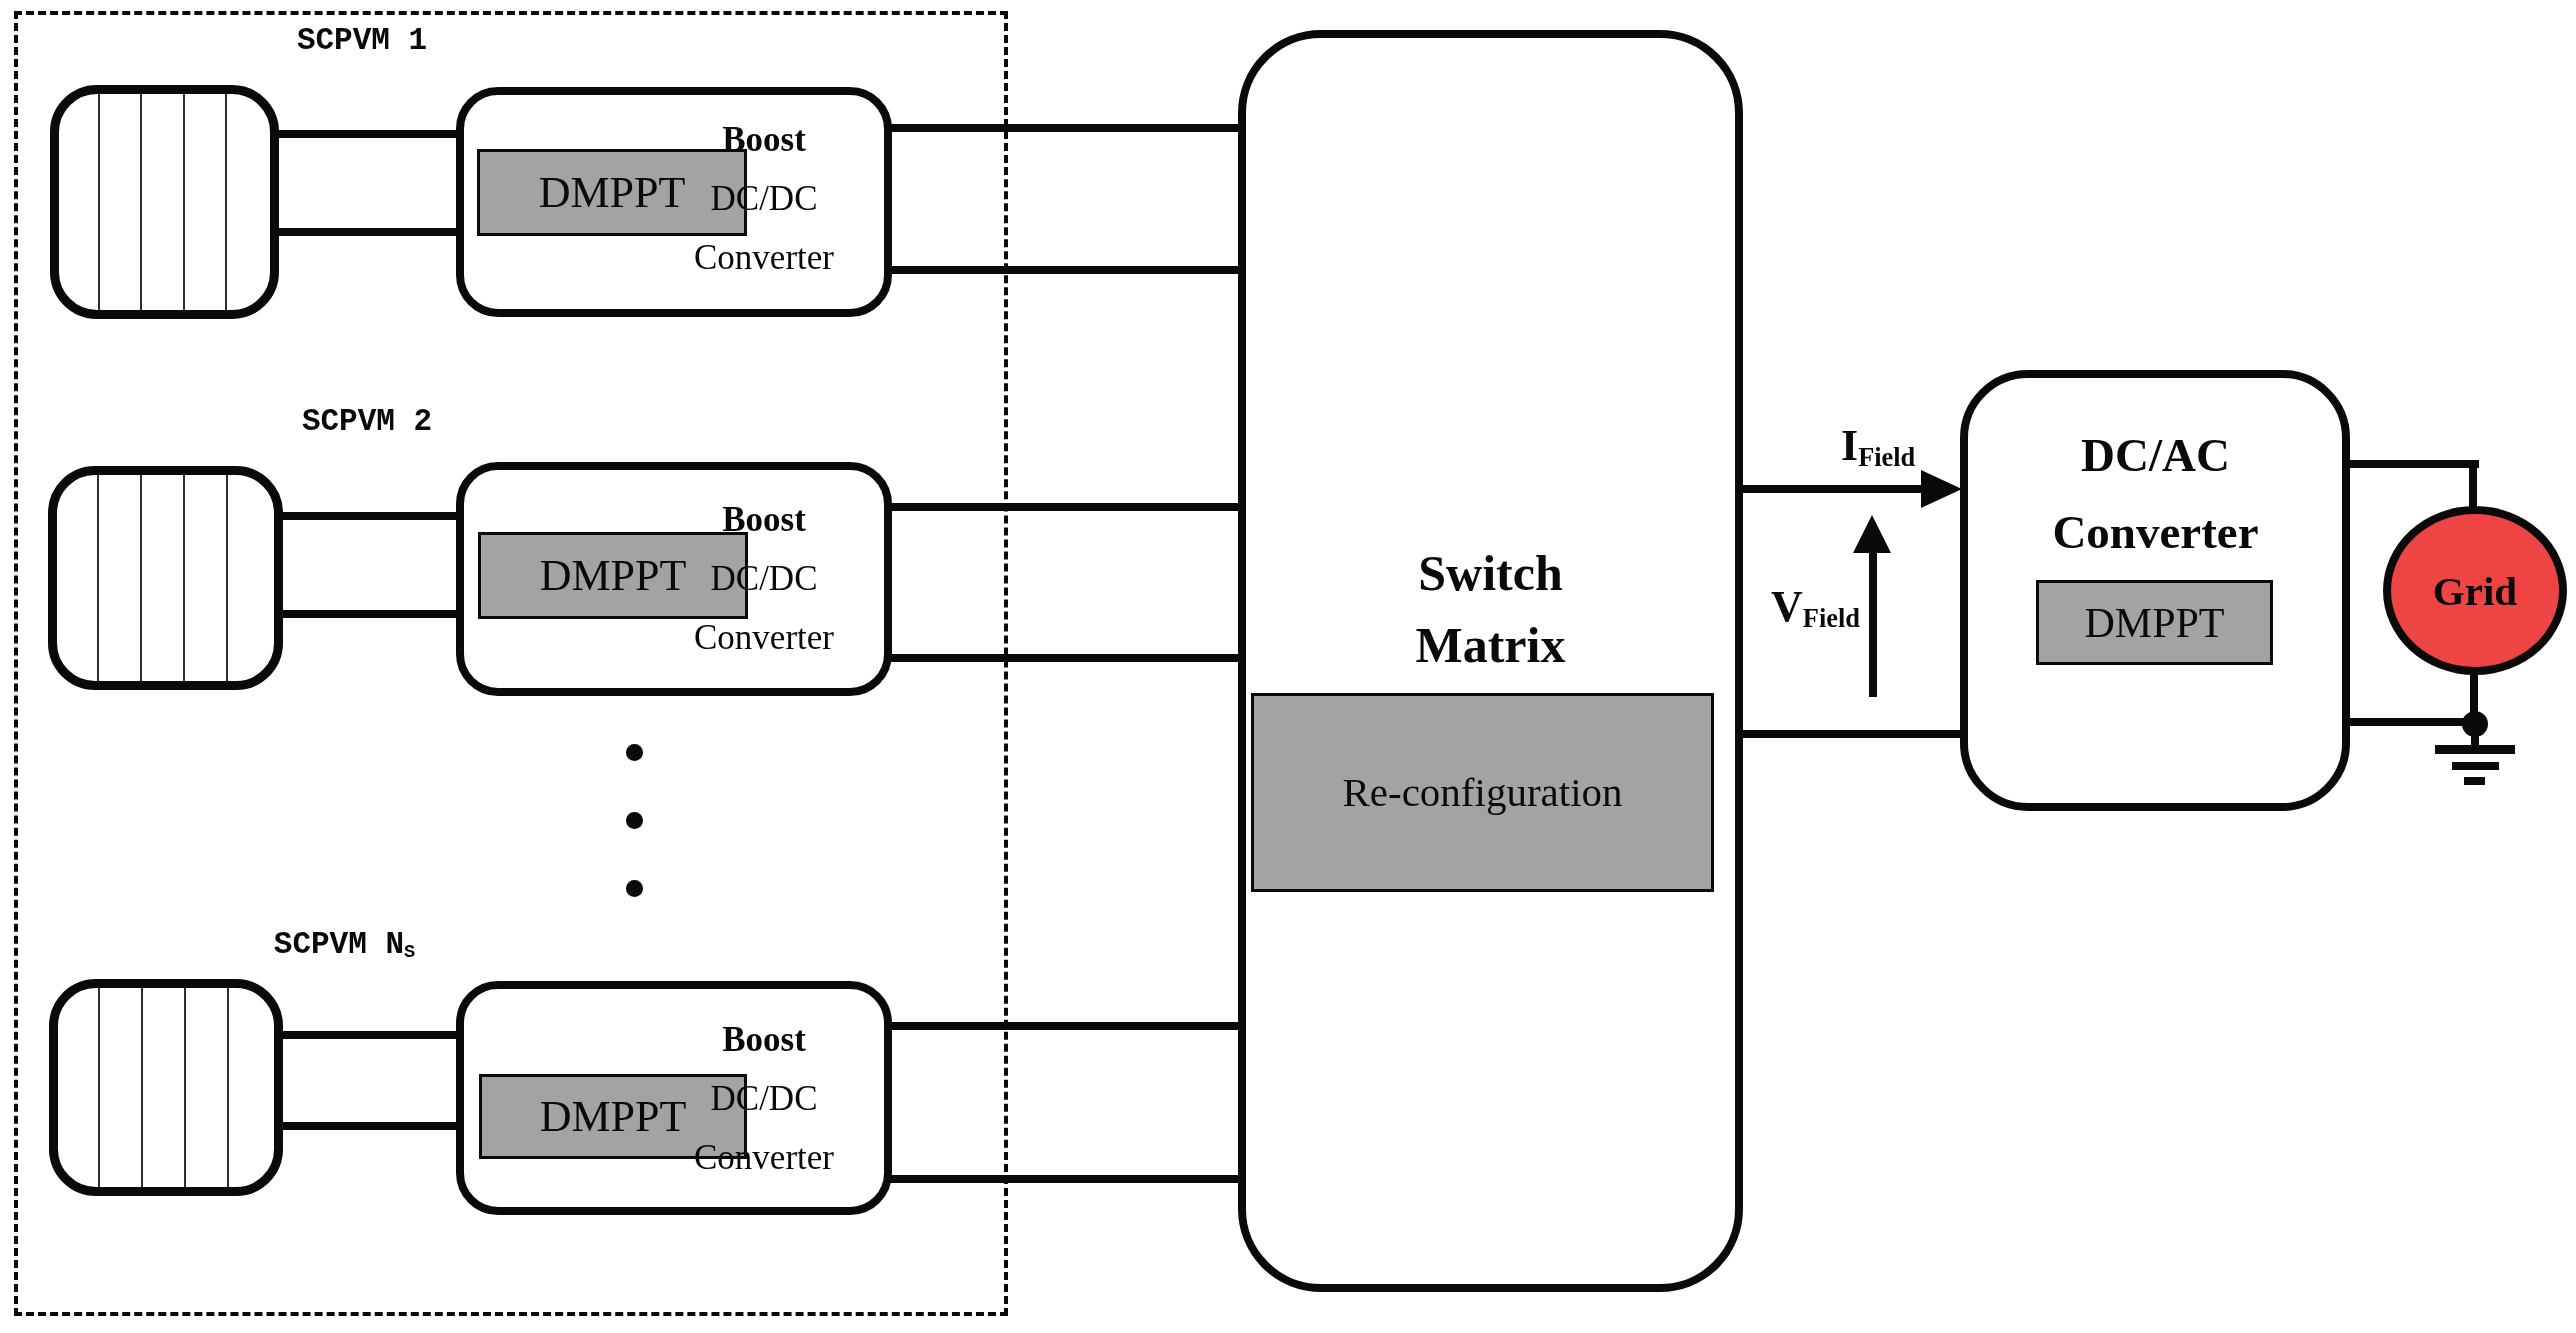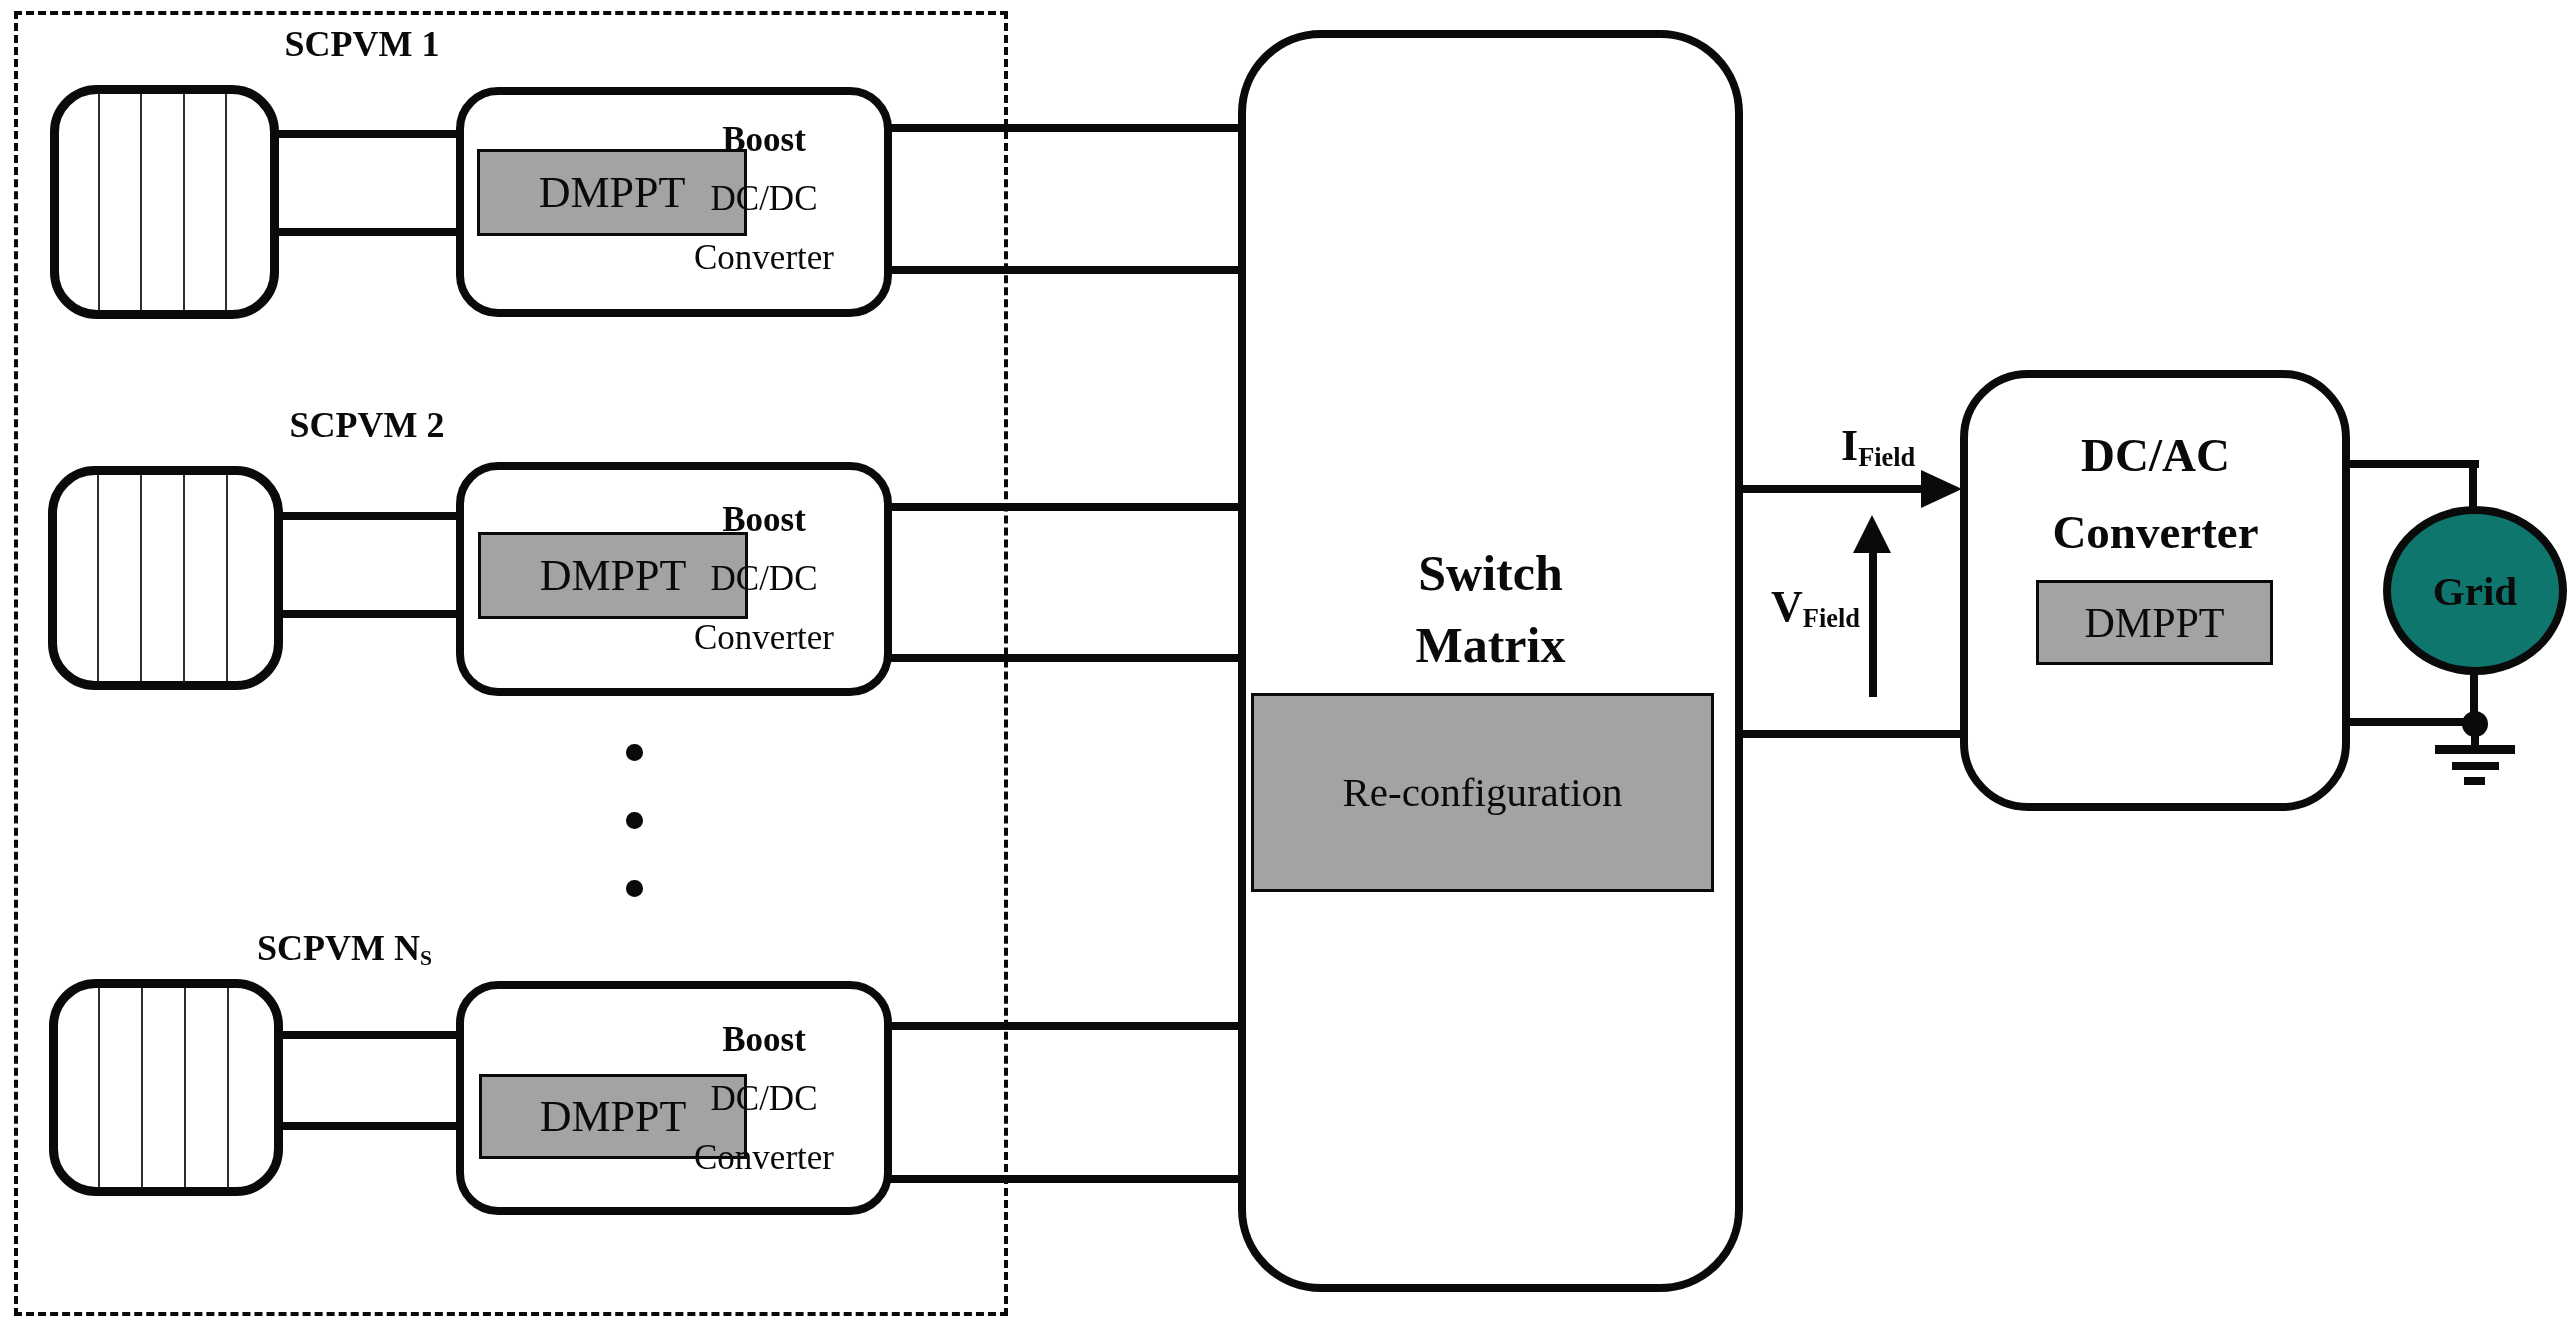--- a/index.html
+++ b/index.html
@@ -19,32 +19,32 @@
   .lbl { position:absolute; white-space:nowrap; }
   .tcol { position:absolute; text-align:center; }
   .divider { position:absolute; top:0; bottom:0; width:2.3px; background:#2e2e2e; }
   .dot { position:absolute; background:#0a0a0a; border-radius:50%; }
   .tri-r { position:absolute; width:0; height:0;
            border-top:19.6px solid transparent; border-bottom:19.6px solid transparent;
            border-left:41px solid #0a0a0a; }
   .tri-u { position:absolute; width:0; height:0;
            border-left:19.6px solid transparent; border-right:19.6px solid transparent;
            border-bottom:38px solid #0a0a0a; }
-  .mod-label { font-size:36px; font-weight:bold; }
+  .mod-label { font-size:31px; font-weight:bold;font-family:Liberation Mono, monospace; }
   .dmppt { font-size:44px; }
   .convtext { font-size:35px; line-height:59px; }
   .convtext .b1 { font-weight:bold; }
   .smtitle { font-size:50px; font-weight:bold; line-height:72px; }
   .algotext { font-size:41px; line-height:69px; }
   .invtitle { font-size:47px; font-weight:bold; line-height:77px; }
   .cmppt { font-size:42px; }
   .gridlbl { font-size:41px; font-weight:bold; }
   .sig { font-size:44px; font-weight:bold; }
   .sub { font-size:0.60em; vertical-align:-0.24em; }
-  .ellipse { position:absolute; background:#0f766e; border:8.3px solid #0a0a0a;
+  .ellipse { position:absolute; background:#ef4444; border:8.3px solid #0a0a0a;
              border-radius:50%; box-sizing:border-box; display:flex; align-items:center; justify-content:center; }
 </style>
 </head>
 <body>
 
 <div class="stage">
 
   <div class="dashedbox" style="left:13.6px; top:11.3px; width:994px; height:1305px;"></div>
 
   <div class="wh" style="left:272px; top:130px; width:189px;"></div>

